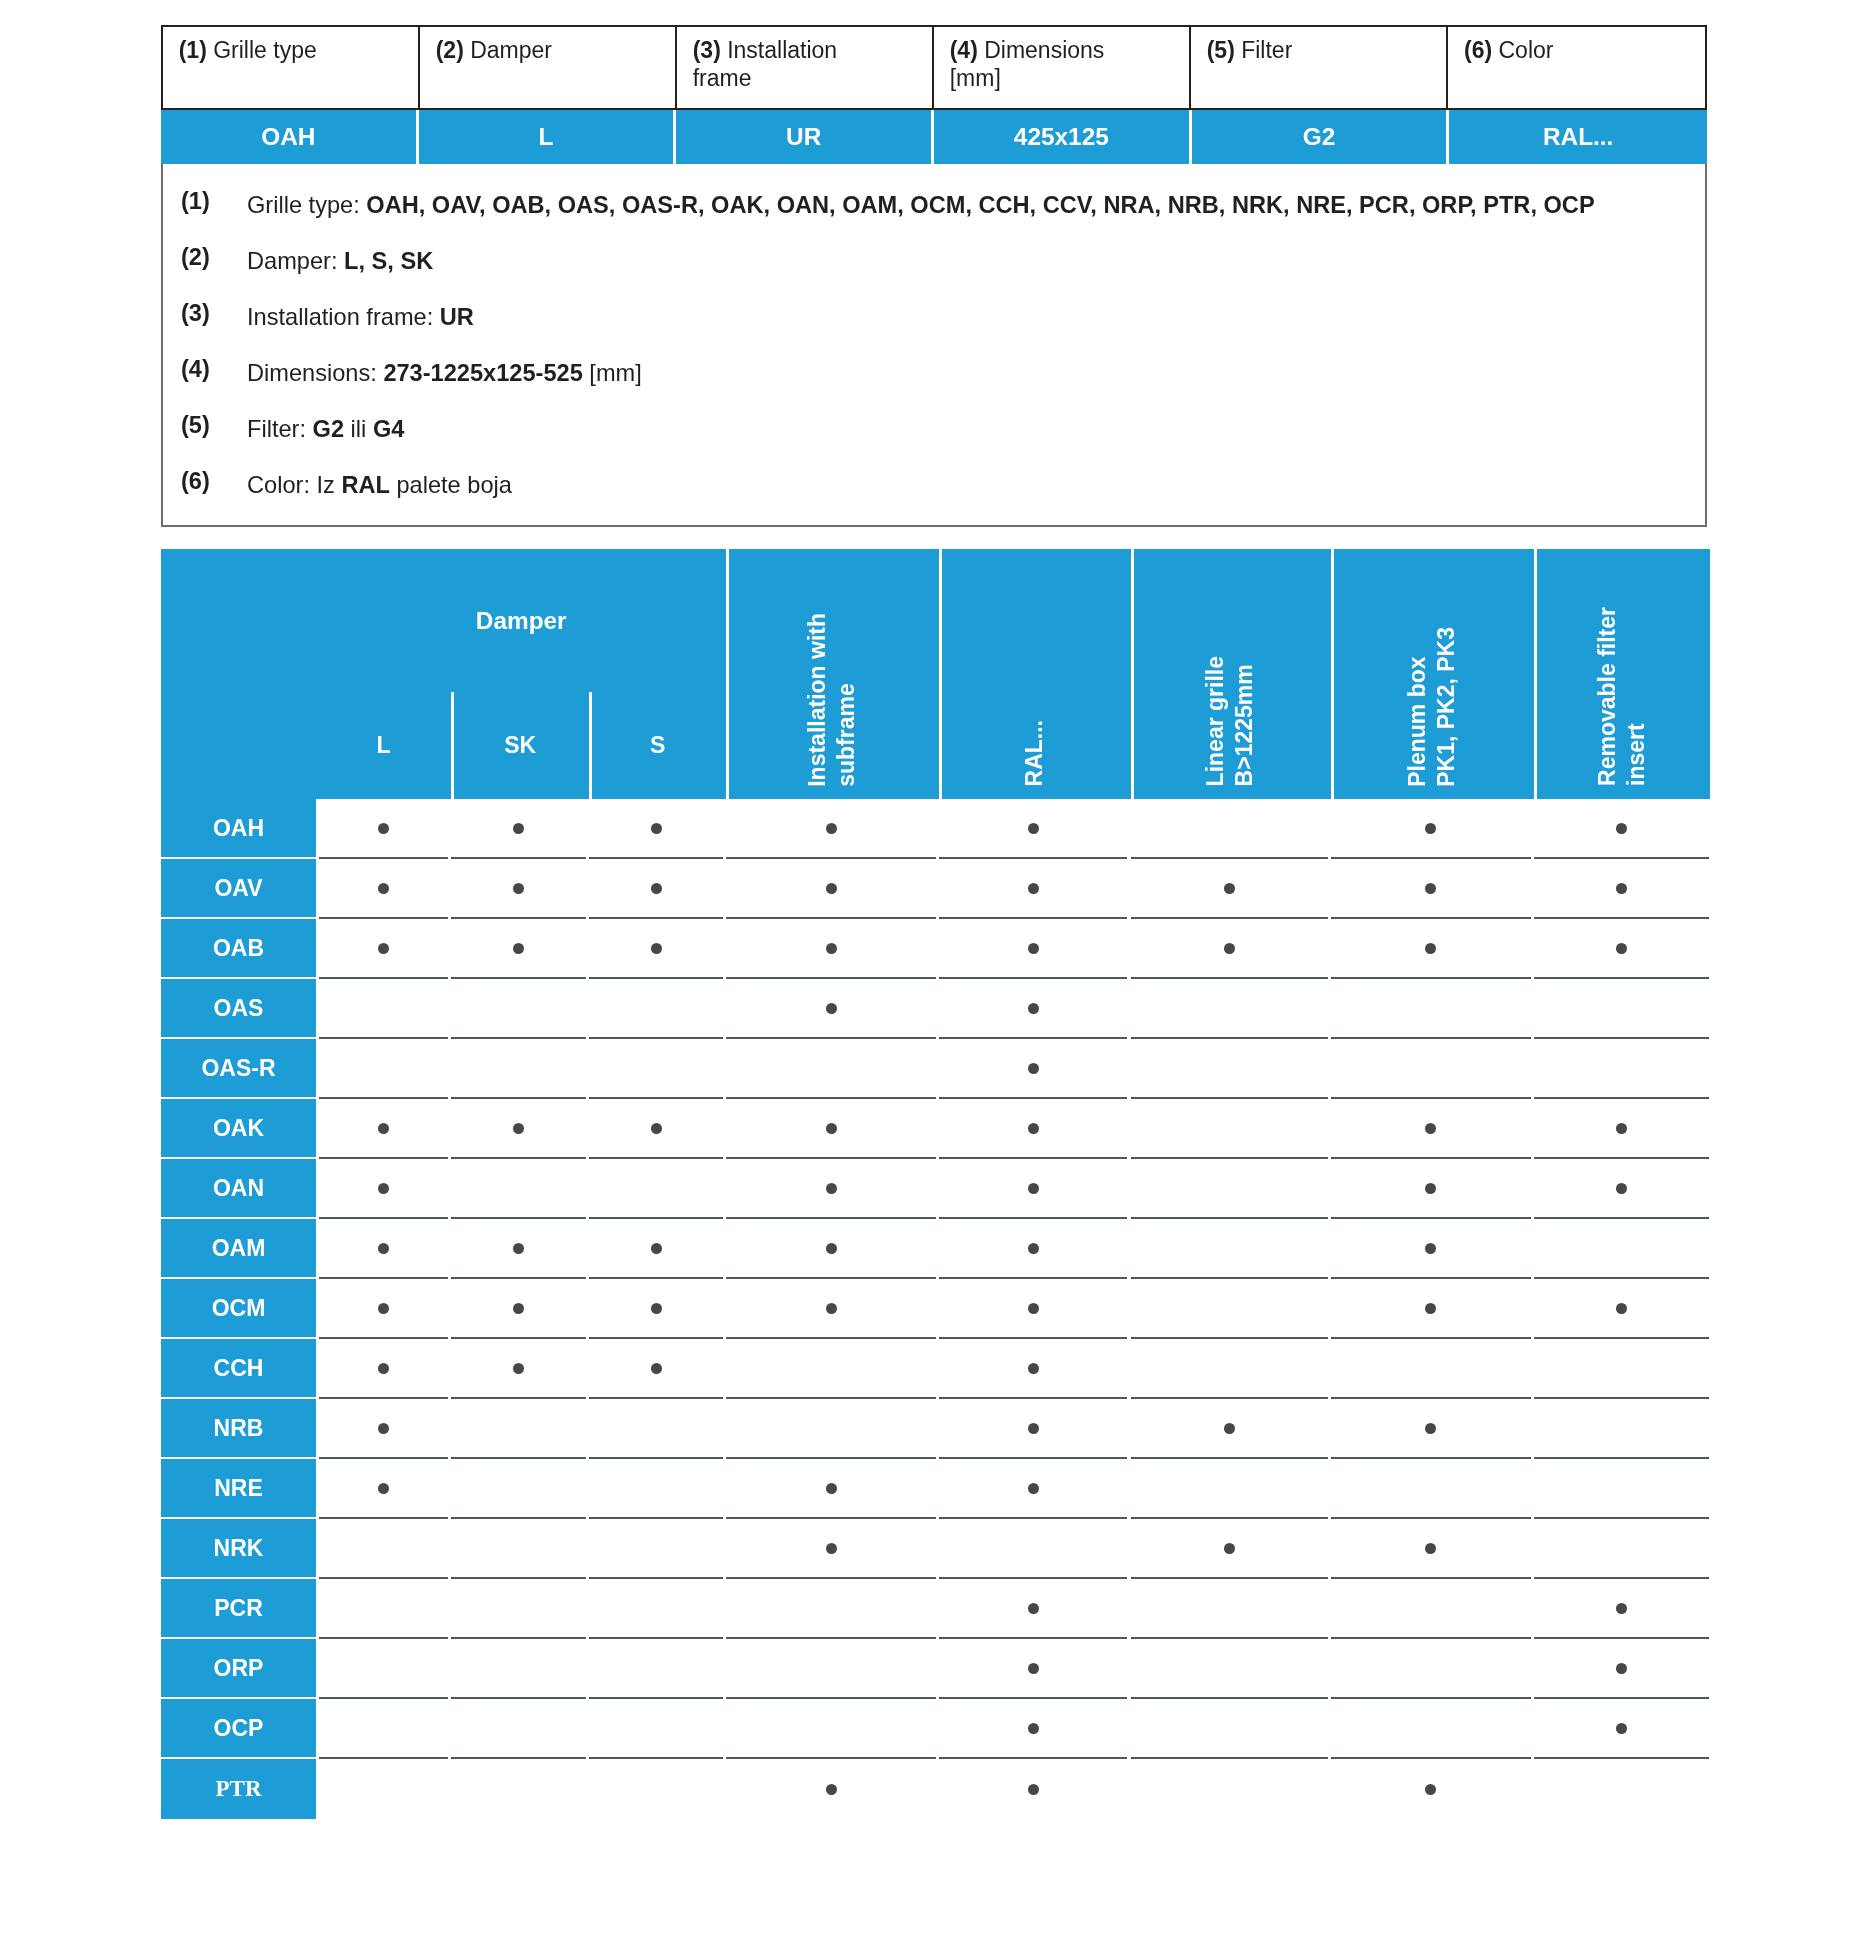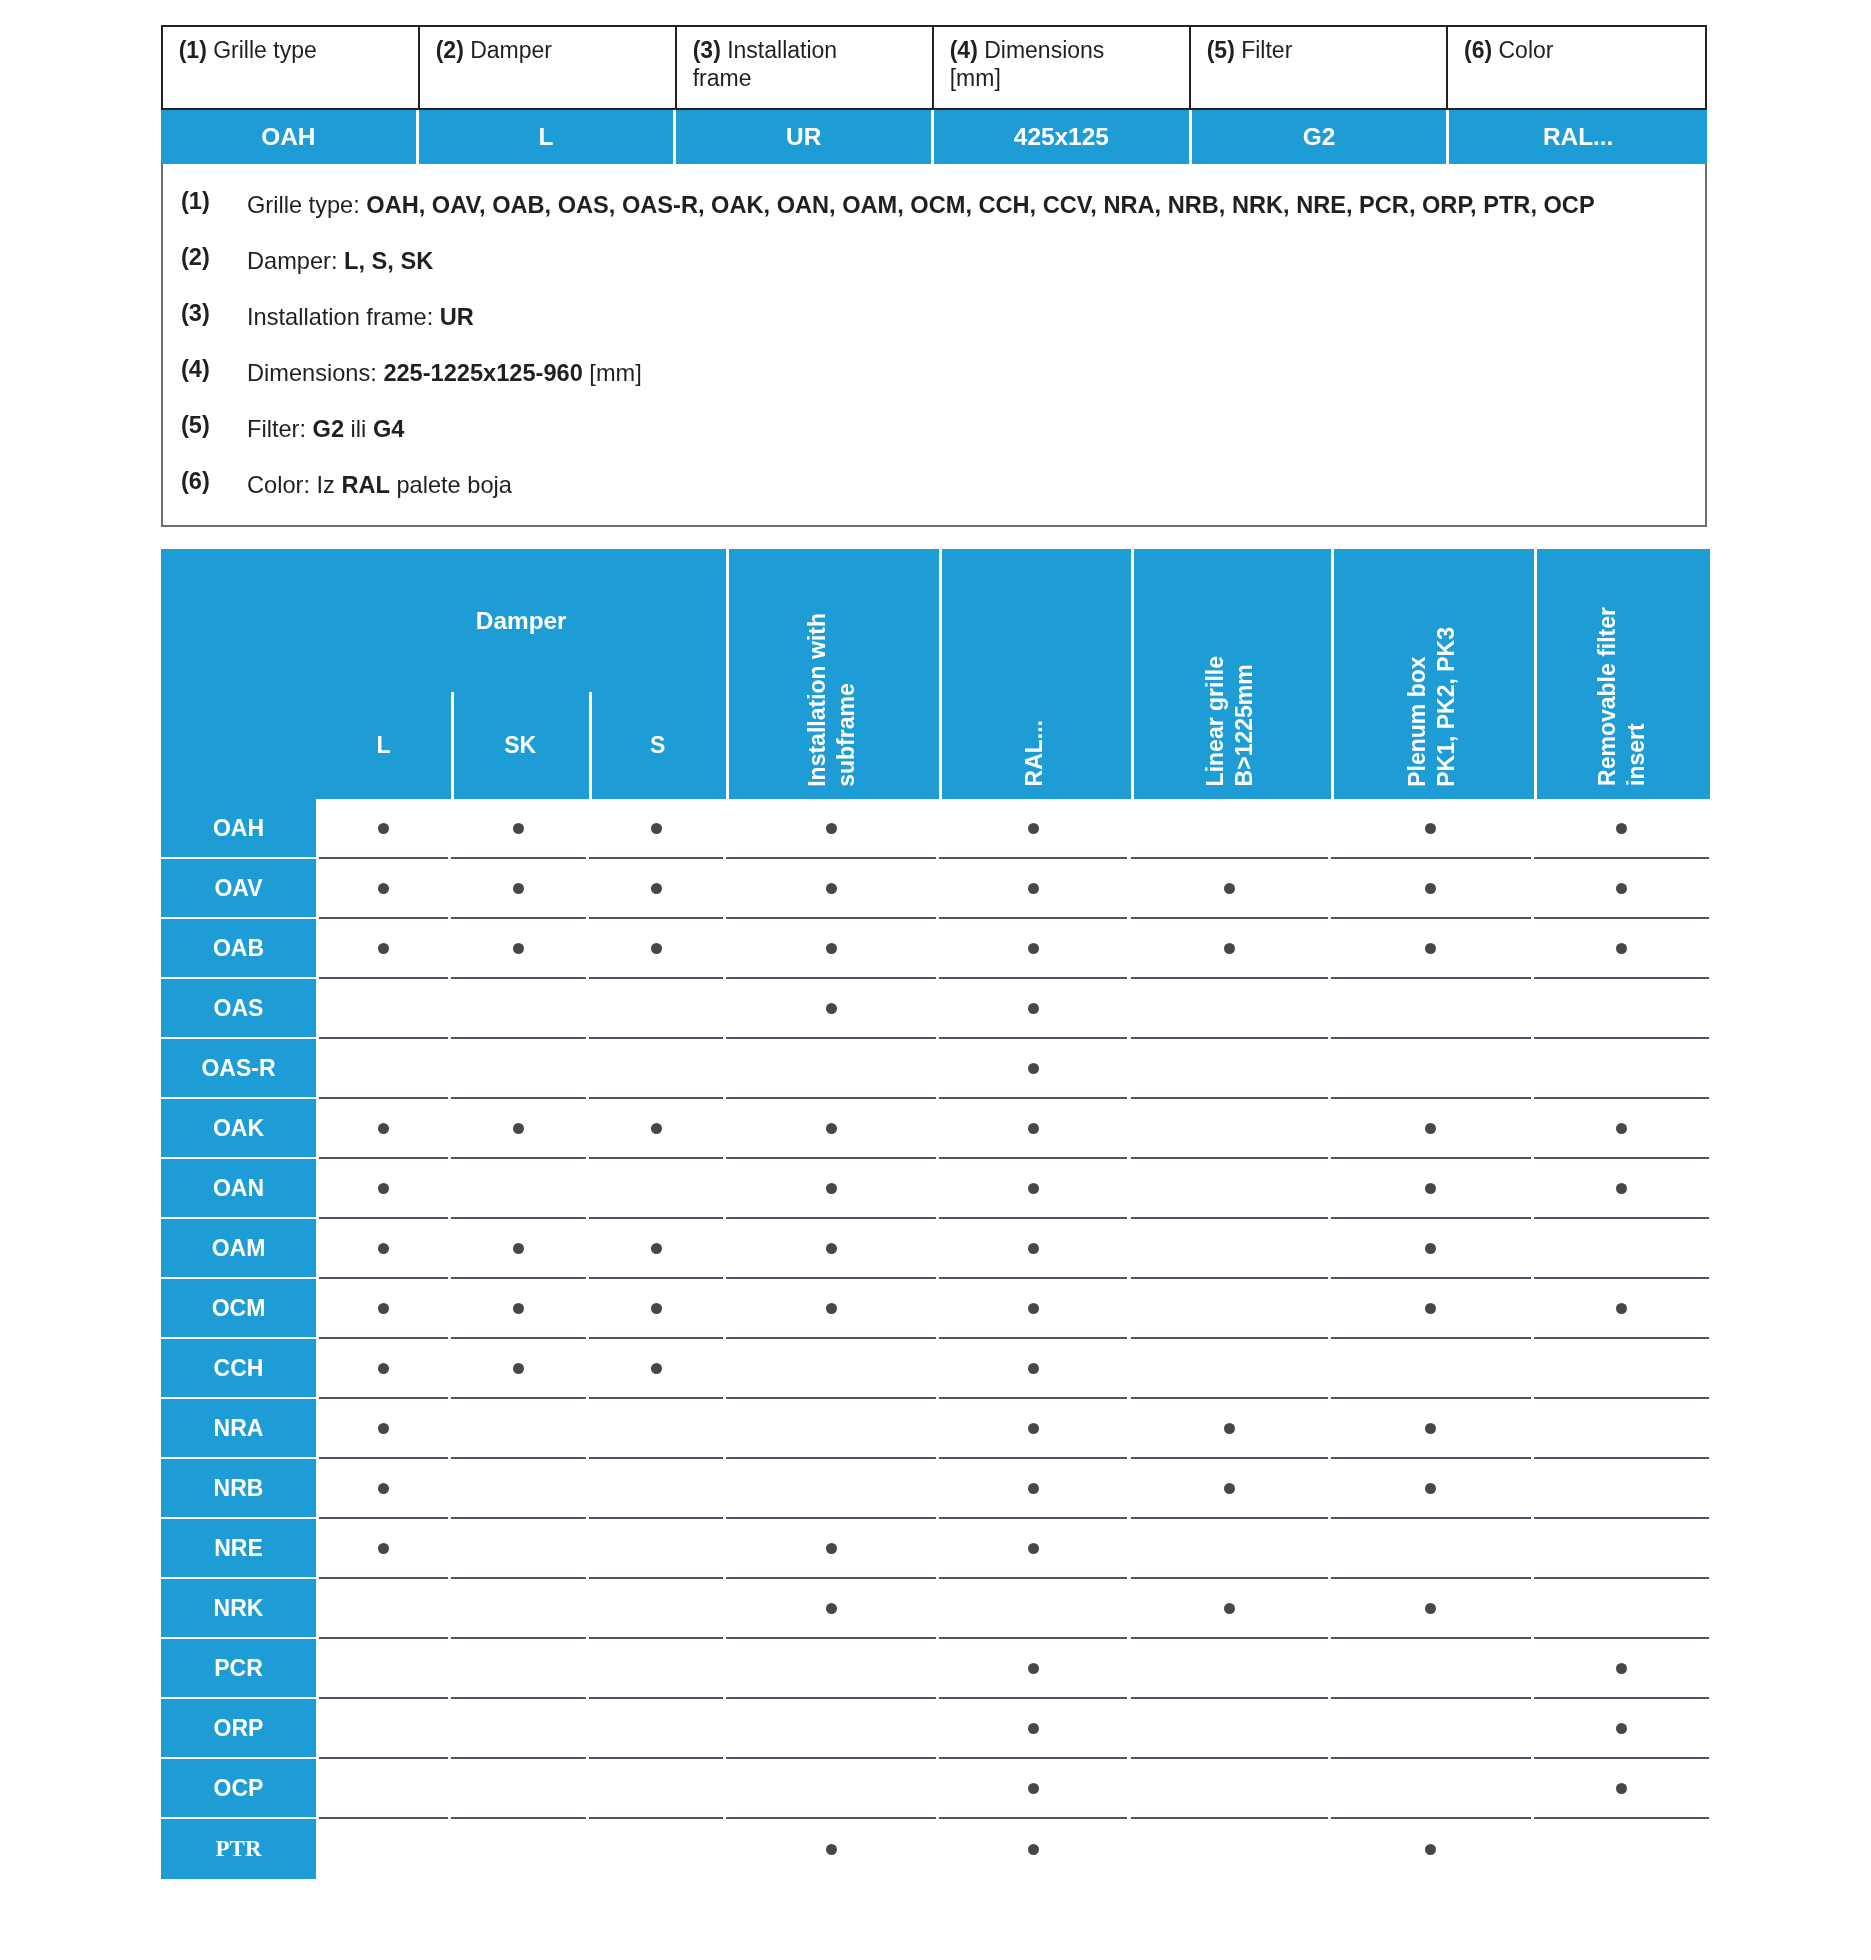--- a/index.html
+++ b/index.html
@@ -87,21 +87,21 @@
         <div class="lline">
           <span class="lnum">(2)</span>
           <span class="ltext"><span>Damper: </span><span class="seg-b">L, S, SK</span></span>
         </div>
         <div class="lline">
           <span class="lnum">(3)</span>
           <span class="ltext"><span>Installation frame: </span><span class="seg-b">UR</span></span>
         </div>
         <div class="lline">
           <span class="lnum">(4)</span>
-          <span class="ltext"><span>Dimensions: </span><span class="seg-b">225-1225x125-960</span><span> [mm]</span></span>
+          <span class="ltext"><span>Dimensions: </span><span class="seg-b">273-1225x125-525</span><span> [mm]</span></span>
         </div>
         <div class="lline">
           <span class="lnum">(5)</span>
           <span class="ltext"><span>Filter: </span><span class="seg-b">G2</span><span> ili </span><span class="seg-b">G4</span></span>
         </div>
         <div class="lline">
           <span class="lnum">(6)</span>
           <span class="ltext"><span>Color: Iz </span><span class="seg-b">RAL</span><span> palete boja</span></span>
         </div>
       </div>
@@ -356,39 +356,20 @@
           </div>
           <div class="mcell"></div>
           <div class="mcell">
             <span class="dot"></span>
           </div>
           <div class="mcell"></div>
           <div class="mcell"></div>
           <div class="mcell"></div>
         </div>
         <div class="mgrid mrow">
-          <div class="mlabel">NRA</div>
-        <div class="mcell">
-            <span class="dot"></span>
-          </div>
-          <div class="mcell"></div>
-          <div class="mcell"></div>
-          <div class="mcell"></div>
-          <div class="mcell">
-            <span class="dot"></span>
-          </div>
-          <div class="mcell">
-            <span class="dot"></span>
-          </div>
-          <div class="mcell">
-            <span class="dot"></span>
-          </div>
-          <div class="mcell"></div>
-        </div>
-        <div class="mgrid mrow">
           <div class="mlabel">NRB</div>
         <div class="mcell">
             <span class="dot"></span>
           </div>
           <div class="mcell"></div>
           <div class="mcell"></div>
           <div class="mcell"></div>
           <div class="mcell">
             <span class="dot"></span>
           </div>

